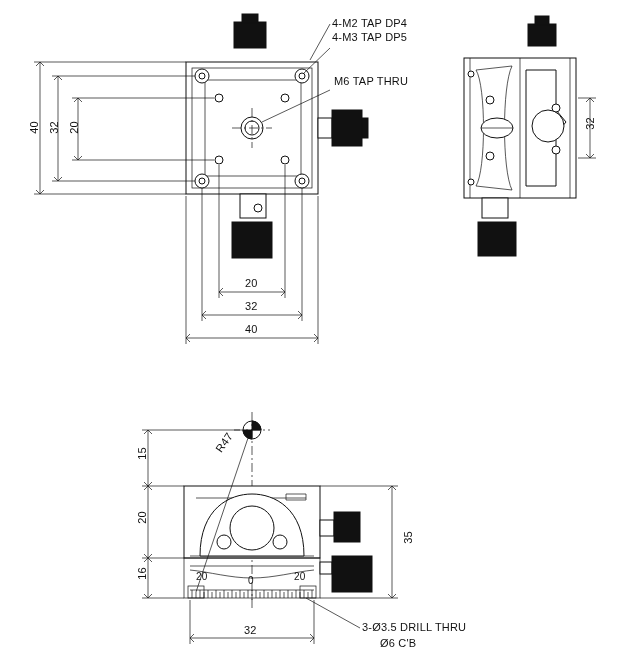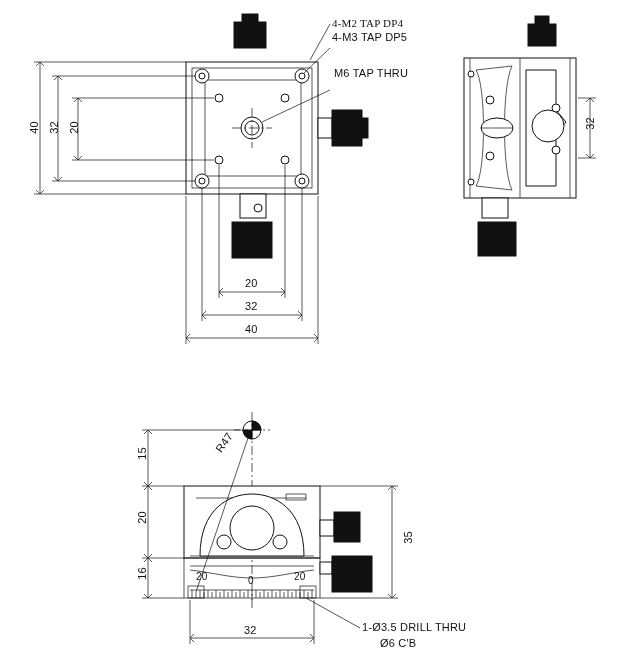--- a/index.html
+++ b/index.html
@@ -222,23 +222,23 @@
     <line class="dim" x1="190" y1="638" x2="314" y2="638"></line>
     <path class="dim" d="M194,634 L190,638 L194,642"></path>
     <path class="dim" d="M310,634 L314,638 L310,642"></path>
     <line class="dim" x1="190" y1="600" x2="190" y2="644"></line>
     <line class="dim" x1="314" y1="600" x2="314" y2="644"></line>
 
     <path class="leader" d="M306,598 L360,628"></path>
 
   </svg>
 
-  <div class="lbl" style="left:332px; top:18px;font-family:Liberation Serif, serif;">4-M2 TAP DP4</div>
+  <div class="lbl" style="left:332px; top:18px;">4-M2 TAP DP4</div>
   <div class="lbl" style="left:332px; top:32px;">4-M3 TAP DP5</div>
-  <div class="lbl" style="left:334px; top:68px;">M6 TAP THRU</div>
+  <div class="lbl" style="left:334px; top:76px;">M6 TAP THRU</div>
 
   <div class="lbl rot" style="left:22px; top:122px; width:24px; text-align:center;">40</div>
   <div class="lbl rot" style="left:42px; top:122px; width:24px; text-align:center;">32</div>
   <div class="lbl rot" style="left:62px; top:122px; width:24px; text-align:center;">20</div>
 
   <div class="lbl" style="left:245px; top:278px;">20</div>
   <div class="lbl" style="left:245px; top:301px;">32</div>
   <div class="lbl" style="left:245px; top:324px;">40</div>
 
   <div class="lbl rot" style="left:578px; top:118px; width:24px; text-align:center;">32</div>
@@ -248,16 +248,16 @@
   <div class="lbl rot" style="left:130px; top:568px; width:24px; text-align:center;">16</div>
   <div class="lbl rot" style="left:396px; top:532px; width:24px; text-align:center;">35</div>
   <div class="lbl" style="left:244px; top:625px;">32</div>
 
   <div class="lbl rot47" style="left:214px; top:448px;">R47</div>
 
   <div class="lbl small" style="left:196px; top:572px;">20</div>
   <div class="lbl small" style="left:248px; top:576px;">0</div>
   <div class="lbl small" style="left:294px; top:572px;">20</div>
 
-  <div class="lbl" style="left:362px; top:622px;">1-Ø3.5 DRILL THRU</div>
+  <div class="lbl" style="left:362px; top:622px;">3-Ø3.5 DRILL THRU</div>
   <div class="lbl" style="left:380px; top:638px;">Ø6 C'B</div>
 
 </div>
 
 </body></html>

